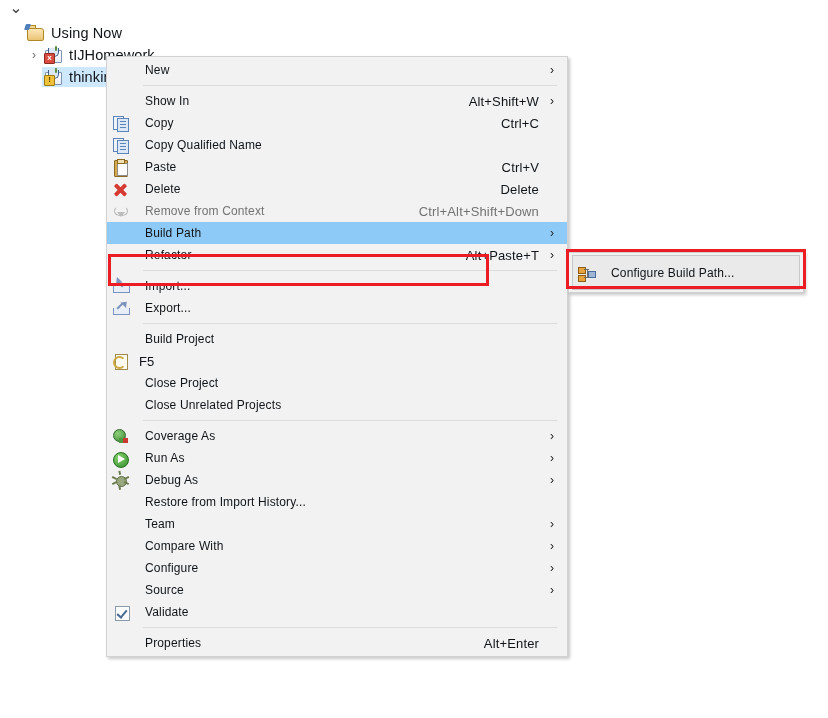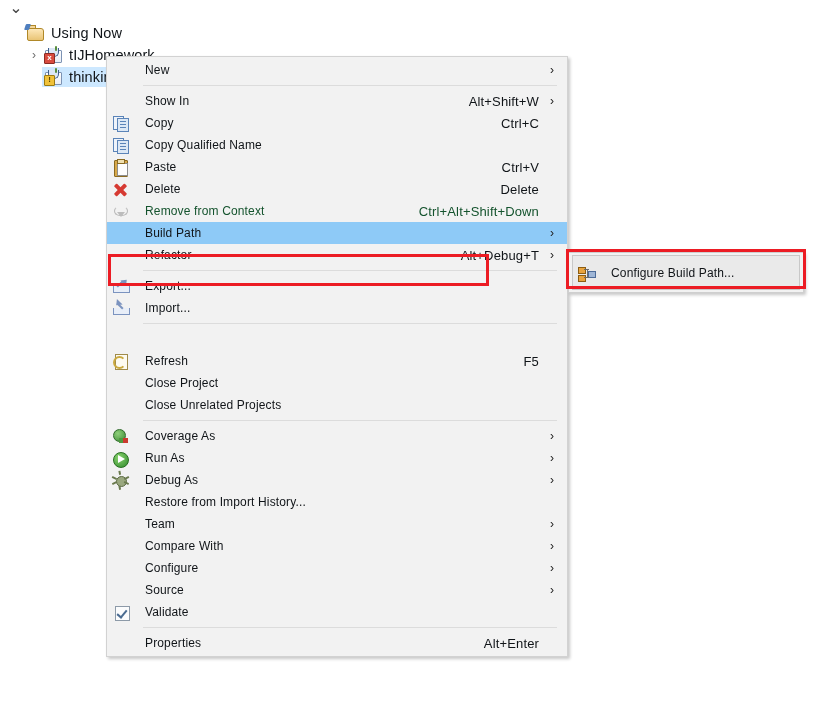--- a/index.html
+++ b/index.html
@@ -105,21 +105,21 @@
   }
   .mi .arrow {
     flex: 0 0 14px;
     width: 14px;
     text-align: center;
     font-size: 12px;
     color: #222;
     line-height: 1;
   }
   .mi.disabled .lbl,
-  .mi.disabled .acc { color: #14532d; }
+  .mi.disabled .acc { color: #737373; }
   .mi.selected { background: #8ecaf7; }
   .sep {
     height: 1px;
     background: #dcdcdc;
     margin: 4px 10px 4px 36px;
   }
 
   
   .redbox {
     position: absolute;
@@ -455,59 +455,59 @@
       <span class="arrow"></span>
     </div>
     <div class="mi selected">
       <span class="ico"></span>
       <span class="lbl">Build Path</span>
       <span class="arrow">›</span>
     </div>
     <div class="mi">
       <span class="ico"></span>
       <span class="lbl">Refactor</span>
-      <span class="acc">Alt+Debug+T</span>
+      <span class="acc">Alt+Paste+T</span>
       <span class="arrow">›</span>
     </div>
     <div class="sep"></div>
+    <div class="mi">
+      <span class="ico">
+        <span class="ic ic-imp">
+          <span class="tray"></span>
+          <span class="ar"></span>
+          <span class="hd"></span>
+        </span>
+      </span>
+      <span class="lbl">Import...</span>
+      <span class="arrow"></span>
+    </div>
     <div class="mi">
       <span class="ico">
         <span class="ic ic-exp">
           <span class="tray"></span>
           <span class="ar"></span>
           <span class="hd"></span>
         </span>
       </span>
       <span class="lbl">Export...</span>
       <span class="arrow"></span>
     </div>
-    <div class="mi">
-      <span class="ico">
-        <span class="ic ic-imp">
-          <span class="tray"></span>
-          <span class="ar"></span>
-          <span class="hd"></span>
-        </span>
-      </span>
-      <span class="lbl">Import...</span>
-      <span class="arrow"></span>
-    </div>
     <div class="sep"></div>
     <div class="mi">
       <span class="ico"></span>
+      <span class="lbl">Build Project</span>
       <span class="arrow"></span>
     </div>
     <div class="mi">
       <span class="ico">
         <span class="ic ic-refresh">
           <span class="pg"></span>
           <span class="cyc"></span>
         </span>
       </span>
-      <span class="lbl">Refresh</span>
       <span class="acc">F5</span>
       <span class="arrow"></span>
     </div>
     <div class="mi">
       <span class="ico"></span>
       <span class="lbl">Close Project</span>
       <span class="arrow"></span>
     </div>
     <div class="mi">
       <span class="ico"></span>

